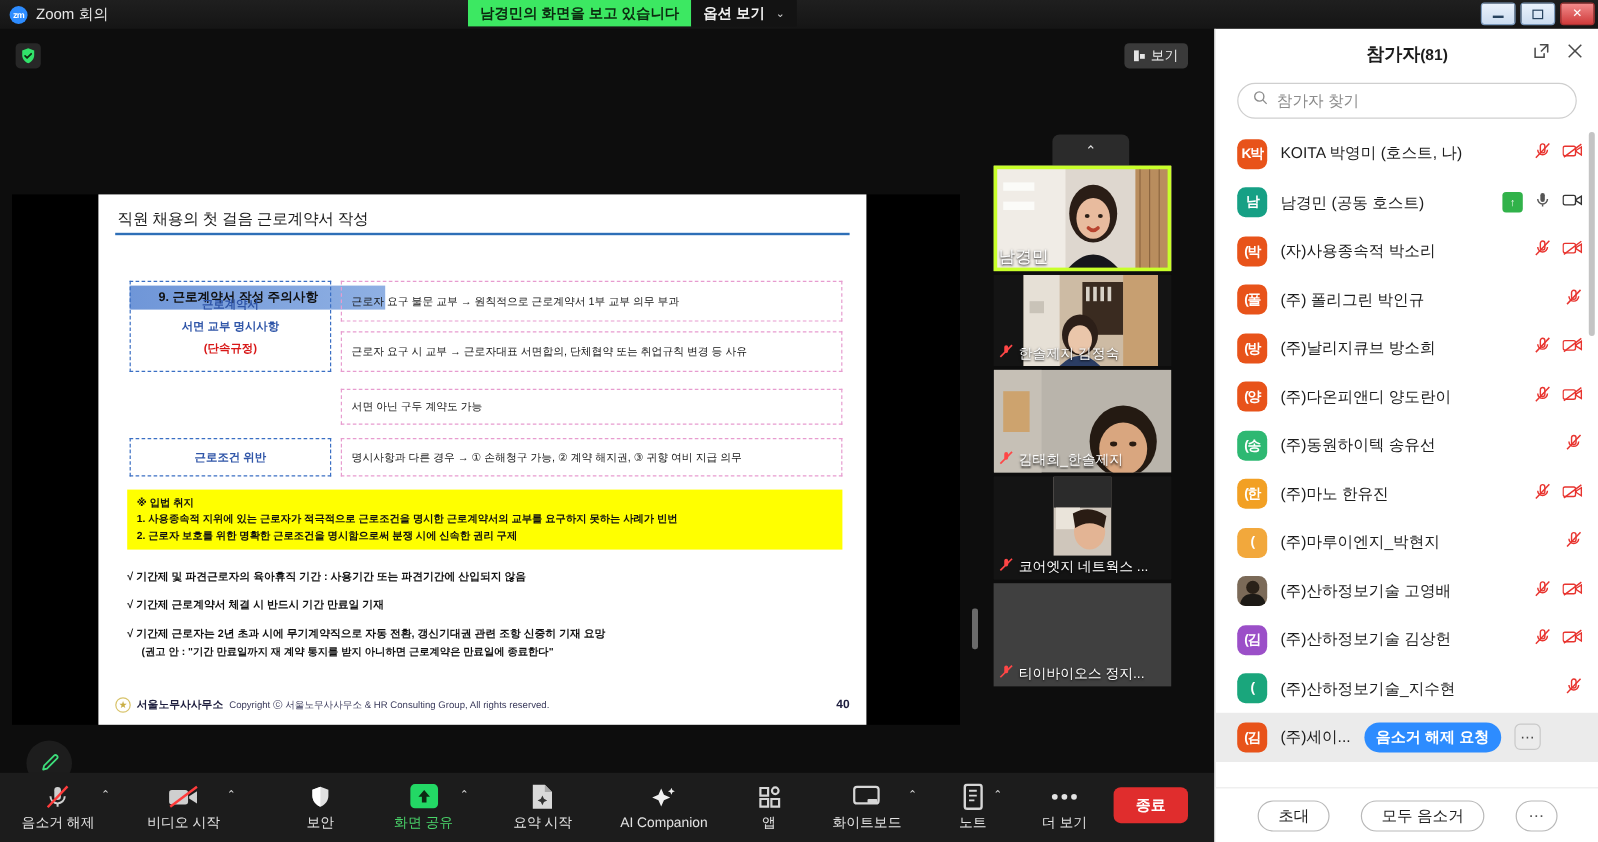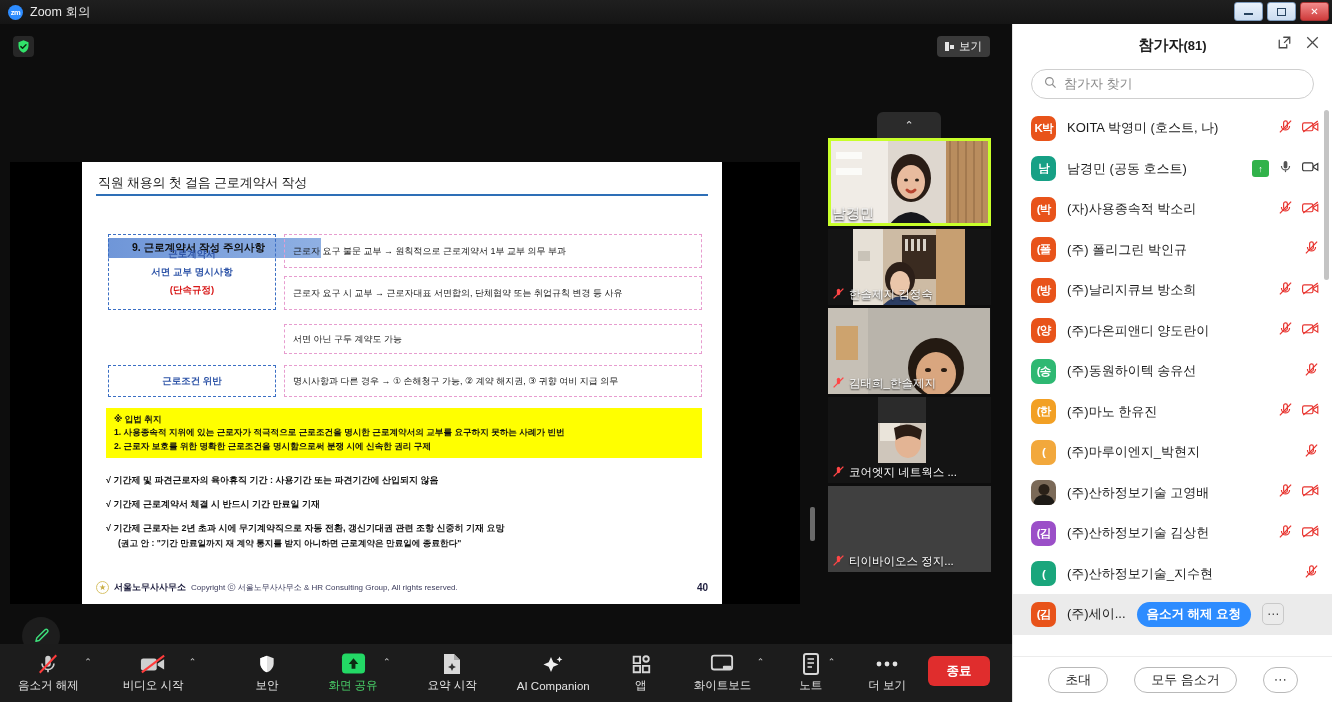--- a/index.html
+++ b/index.html
@@ -121,21 +121,21 @@
   #s-foot .lf{display:flex;align-items:center;gap:5px;font-size:8px;color:#3b3b5c;}
   #s-foot .lf b{font-size:9px;color:#1d1d3d;}
   #s-foot .pg{font-size:10px;font-weight:bold;color:#1d1d3d;}
   .badge-star{
     width:13px;height:13px;border:1.3px solid #d8c36a;border-radius:50%;
     display:flex;align-items:center;justify-content:center;color:#c9ae45;font-size:8px;
   }
 
   
   #filmstrip{position:absolute;left:828px;top:114px;width:162px;height:490px;}
-  .vt{position:absolute;left:0;width:163px;background:#141414;overflow:hidden;}
+  .vt{position:absolute;left:0;width:148px;background:#141414;overflow:hidden;}
   .vt.active{outline:3px solid #c8ff2a;outline-offset:-3px;}
   .vt .nm{
     position:absolute;left:4px;bottom:3px;display:flex;align-items:center;gap:4px;
     color:#fff;font-size:11.5px;text-shadow:0 1px 2px #000;max-width:156px;
     white-space:nowrap;overflow:hidden;
   }
   .vt .nm.big{font-size:14px;}
   .mutedot{flex:0 0 auto;}
 
   
@@ -223,20 +223,27 @@
 </style>
 </head>
 <body>
 
 <div id="titlebar">
   <div id="tb-left">
     <div class="zm-logo">zm</div>
     <div id="tb-title">Zoom 회의</div>
   </div>
 
+  <div id="share-notice">
+    <div class="green">남경민의 화면을 보고 있습니다</div>
+    <div class="opt">
+      <span>옵션 보기</span>
+      <span class="chev">⌄</span>
+    </div>
+  </div>
 
   <div id="wincontrols">
     <div class="wbtn">
         <span class="min"></span>
       </div>
     <div class="wbtn">
         <span class="max"></span>
       </div>
     <div class="wbtn close">✕</div>
   </div>

